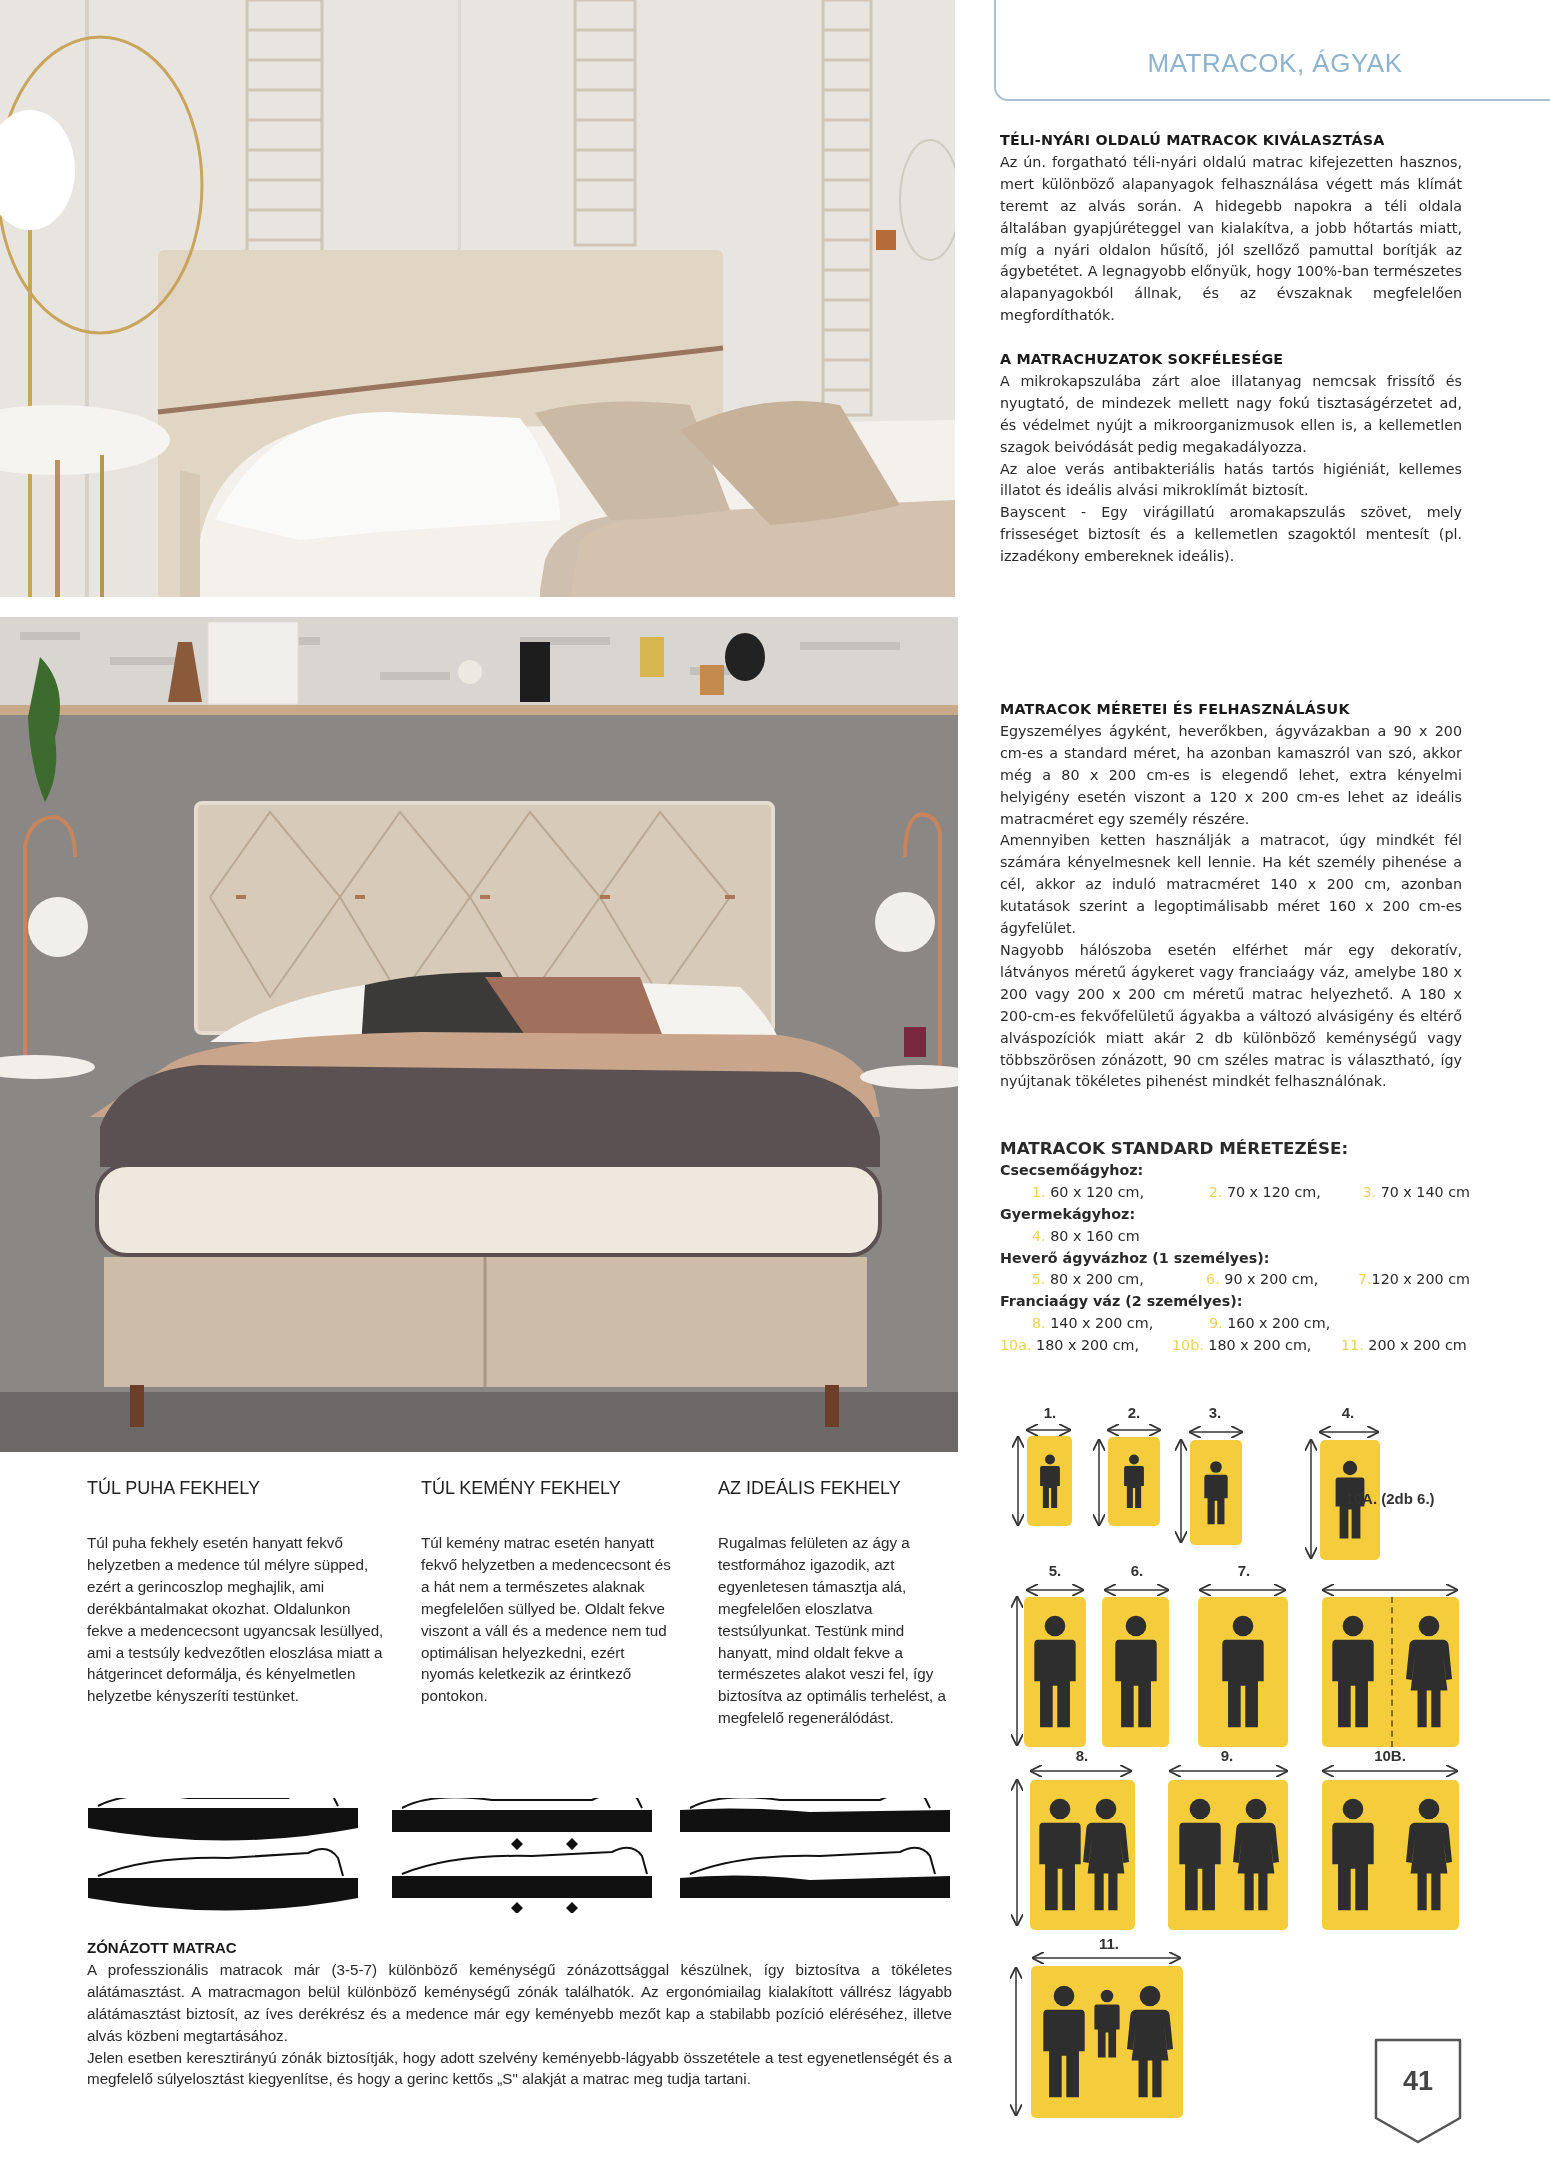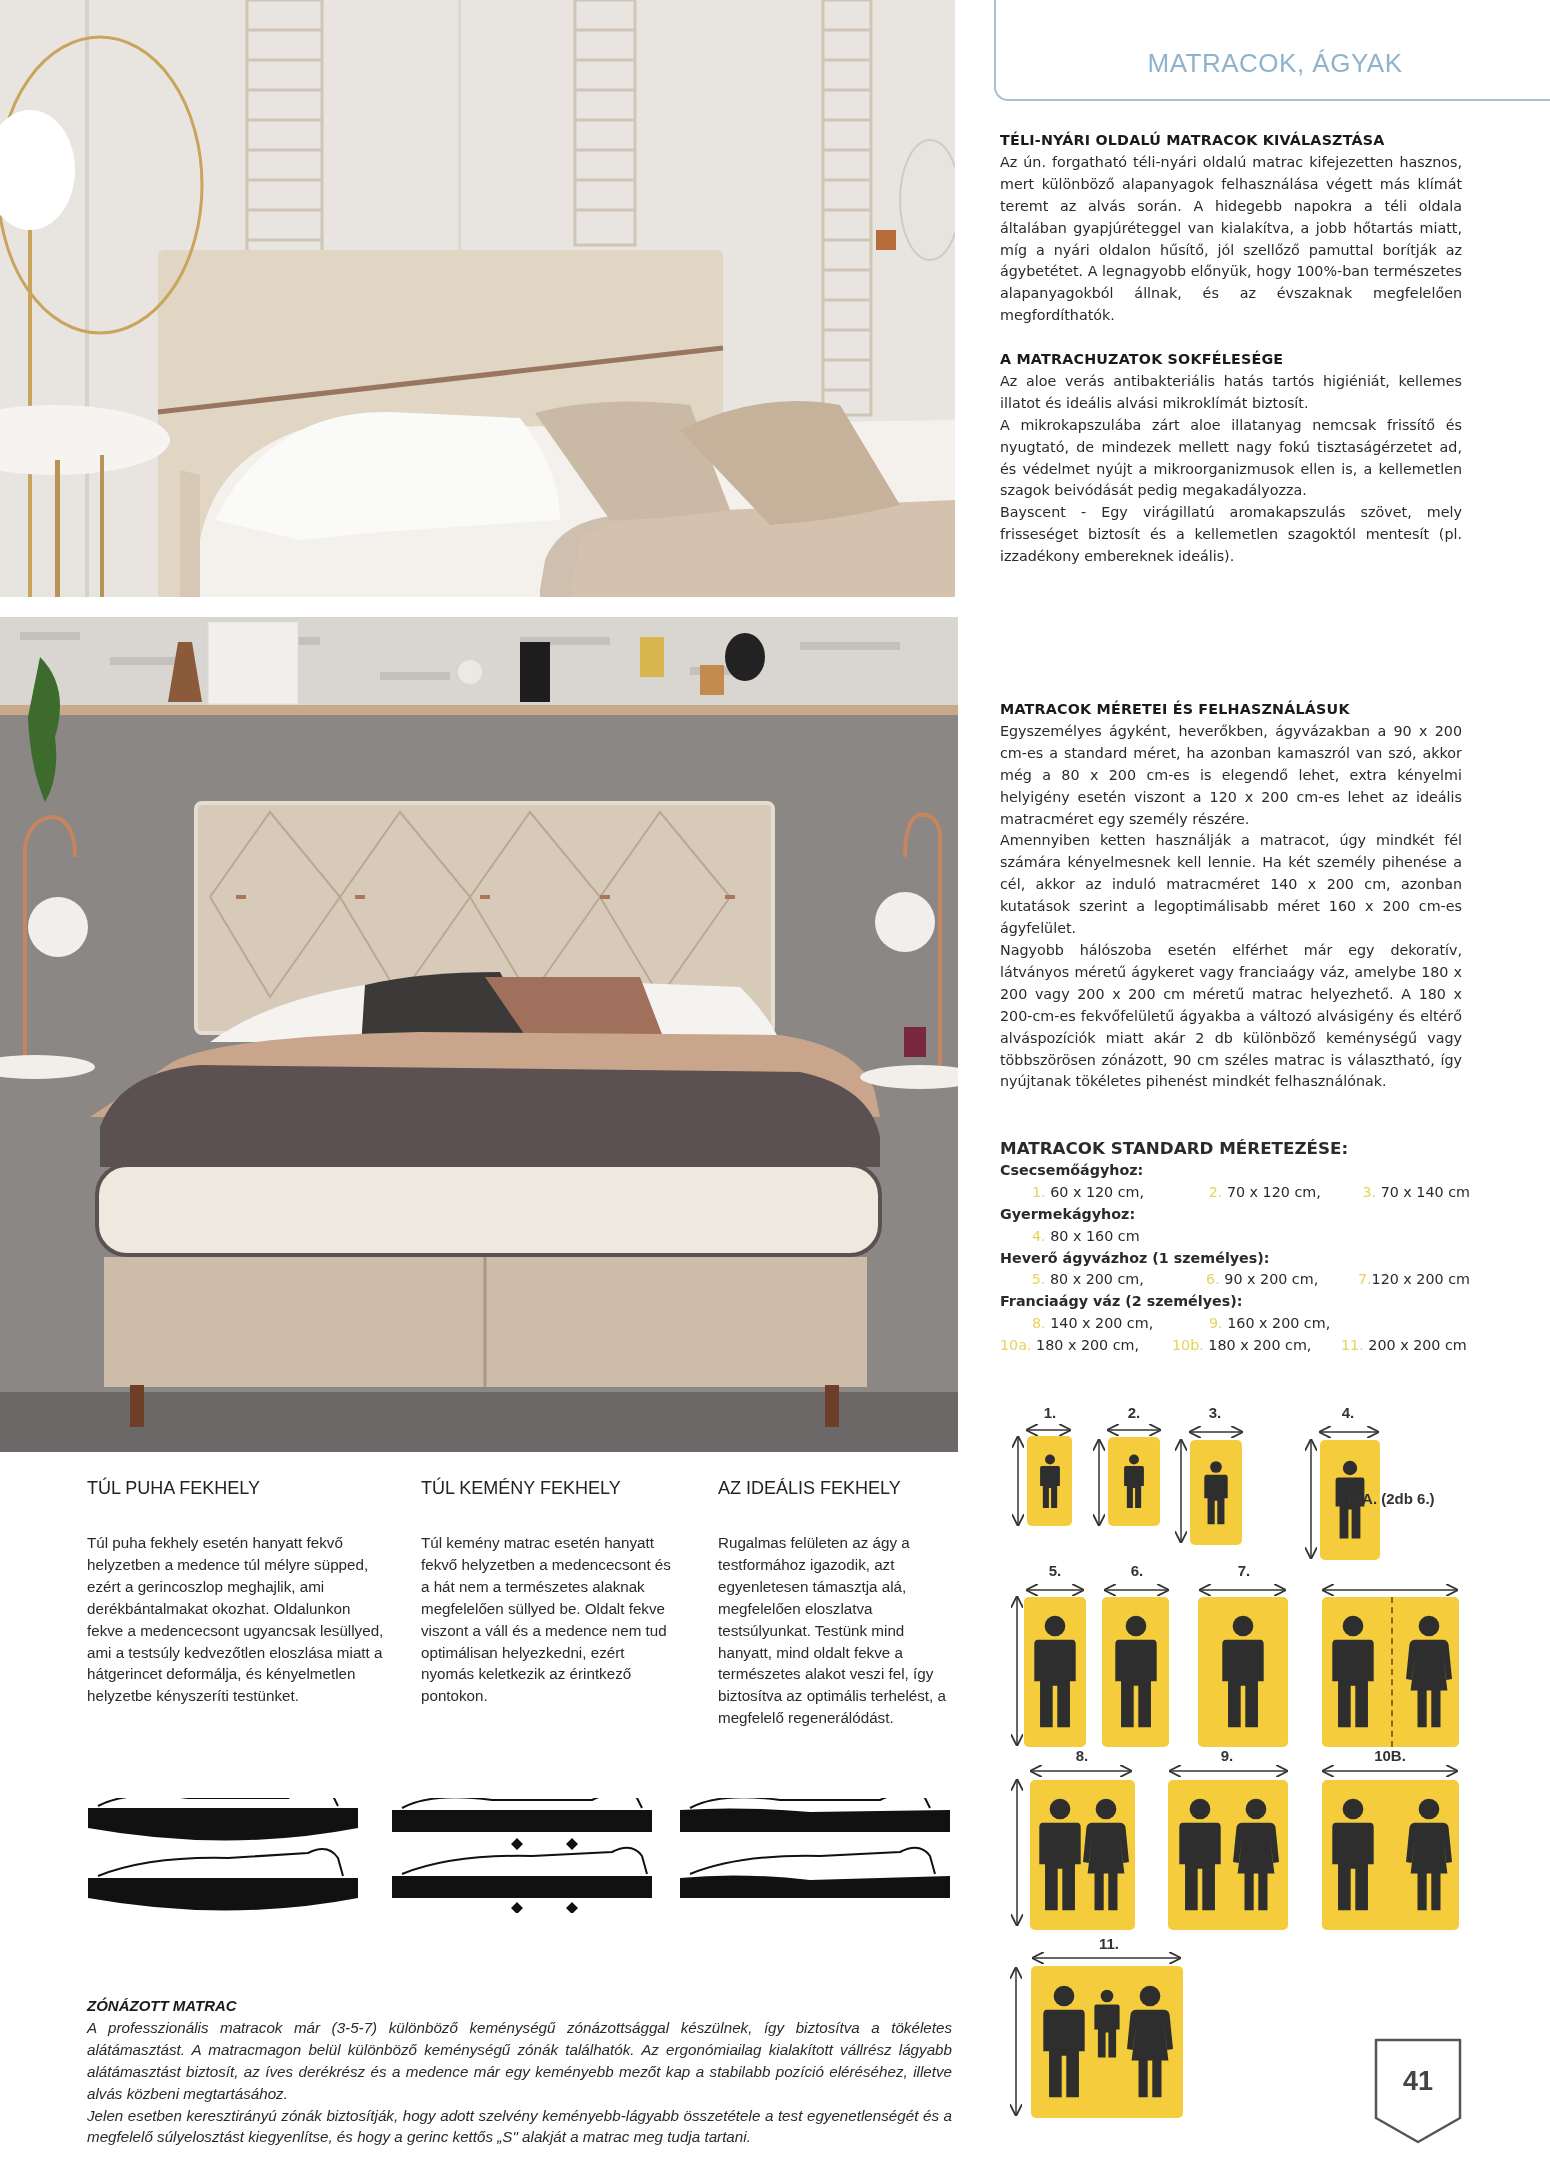--- a/index.html
+++ b/index.html
@@ -40,21 +40,21 @@
   #cmp-hard { left: 421px; }
   #cmp-ideal { left: 718px; }
 
   
   .diagram { position: absolute; width: 270px; height: 115px; }
   #diag-soft { left: 88px; top: 1798px; }
   #diag-hard { left: 392px; top: 1798px; }
   #diag-ideal { left: 680px; top: 1798px; }
 
   
-  #zoned { position: absolute; left: 87px; top: 1995px; width: 865px; font-family: "Liberation Sans", sans-serif; font-size: 15.2px; line-height: 21.9px; color: #2a2a2a; font-style: italic; }
+  #zoned { position: absolute; left: 87px; top: 1937px; width: 865px; font-family: "Liberation Sans", sans-serif; font-size: 15.2px; line-height: 21.9px; color: #2a2a2a; }
   #zoned h3 { font-size: 15px; font-weight: bold; color: #1a1a1a; }
   #zoned p { text-align: justify; }
 
   
   .bed { position: absolute; background: #f5cd3c; border-radius: 5px; display: flex; justify-content: center; align-items: center; gap: 6px; }
   .bed-label { position: absolute; font-family: "Liberation Sans", sans-serif; font-weight: bold; font-size: 15px; color: #333; text-align: center; white-space: nowrap; }
   .divider-dash { position: absolute; top: 0; bottom: 0; left: 50%; border-left: 2px dashed #8a6a10; }
 
   
   #page-number { position: absolute; left: 1374px; top: 2038px; width: 88px; height: 107px; }
@@ -213,22 +213,22 @@
   <div id="header-title">MATRACOK, ÁGYAK</div>
 </div>
 
 <section id="sec1" class="rcol">
   <h3>TÉLI-NYÁRI OLDALÚ MATRACOK KIVÁLASZTÁSA</h3>
   <p>Az ún. forgatható téli-nyári oldalú matrac kifejezetten hasznos, mert különböző alapanyagok felhasználása végett más klímát teremt az alvás során. A hidegebb napokra a téli oldala általában gyapjúréteggel van kialakítva, a jobb hőtartás miatt, míg a nyári oldalon hűsítő, jól szellőző pamuttal borítják az ágybetétet. A legnagyobb előnyük, hogy 100%-ban természetes alapanyagokból állnak, és az évszaknak megfelelően megfordíthatók.</p>
 </section>
 
 <section id="sec2" class="rcol">
   <h3>A MATRACHUZATOK SOKFÉLESÉGE</h3>
+  <p>A mikrokapszulába zárt aloe illatanyag nemcsak frissítő és nyugtató, de mindezek mellett nagy fokú tisztaságérzetet ad, és védelmet nyújt a mikroorganizmusok ellen is, a kellemetlen szagok beivódását pedig megakadályozza.</p>
   <p>Az aloe verás antibakteriális hatás tartós higiéniát, kellemes illatot és ideális alvási mikroklímát biztosít.</p>
-  <p>A mikrokapszulába zárt aloe illatanyag nemcsak frissítő és nyugtató, de mindezek mellett nagy fokú tisztaságérzetet ad, és védelmet nyújt a mikroorganizmusok ellen is, a kellemetlen szagok beivódását pedig megakadályozza.</p>
   <p>Bayscent - Egy virágillatú aromakapszulás szövet, mely frisseséget biztosít és a kellemetlen szagoktól mentesít (pl. izzadékony embereknek ideális).</p>
 </section>
 
 <section id="sec3" class="rcol">
   <h3>MATRACOK MÉRETEI ÉS FELHASZNÁLÁSUK</h3>
   <p>Egyszemélyes ágyként, heverőkben, ágyvázakban a 90 x 200 cm-es a standard méret, ha azonban kamaszról van szó, akkor még a 80 x 200 cm-es is elegendő lehet, extra kényelmi helyigény esetén viszont a 120 x 200 cm-es lehet az ideális matracméret egy személy részére.</p>
   <p>Amennyiben ketten használják a matracot, úgy mindkét fél számára kényelmesnek kell lennie. Ha két személy pihenése a cél, akkor az induló matracméret 140 x 200 cm, azonban kutatások szerint a legoptimálisabb méret 160 x 200 cm-es ágyfelület.</p>
   <p>Nagyobb hálószoba esetén elférhet már egy dekoratív, látványos méretű ágykeret vagy franciaágy váz, amelybe 180 x 200 vagy 200 x 200 cm méretű matrac helyezhető. A 180 x 200-cm-es fekvőfelületű ágyakba a változó alvásigény és eltérő alváspozíciók miatt akár 2 db különböző keménységű vagy többszörösen zónázott, 90 cm széles matrac is választható, így nyújtanak tökéletes pihenést mindkét felhasználónak.</p>
 </section>
 

